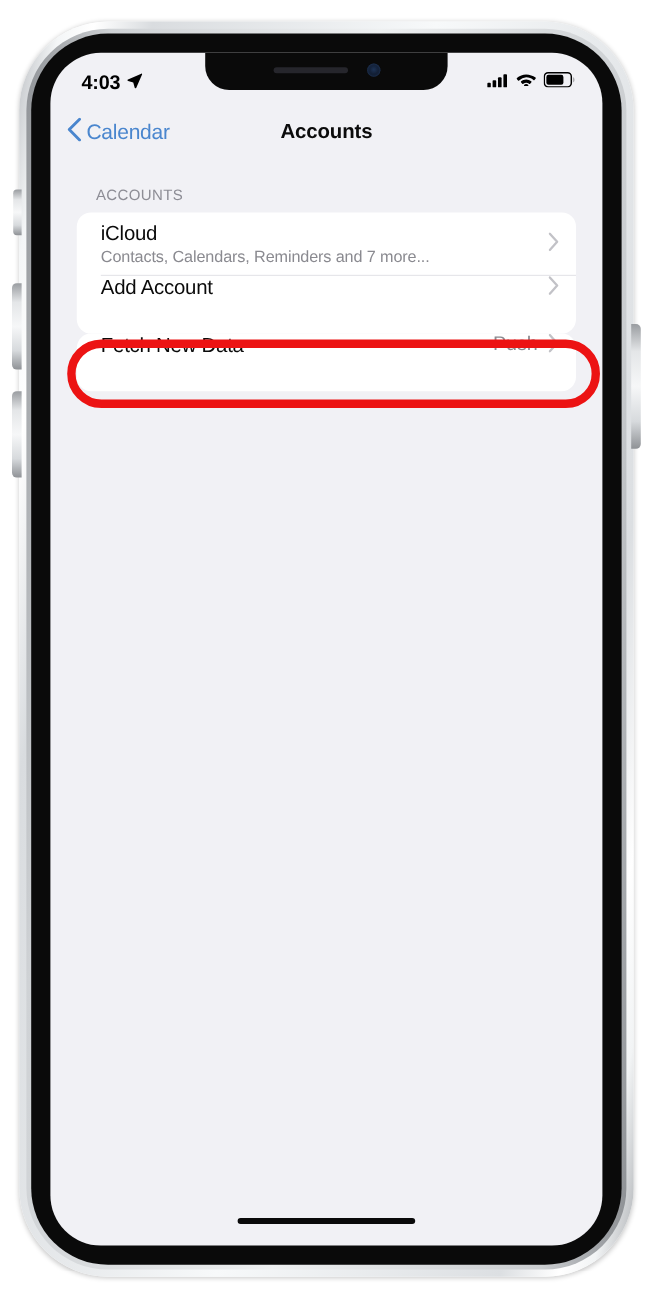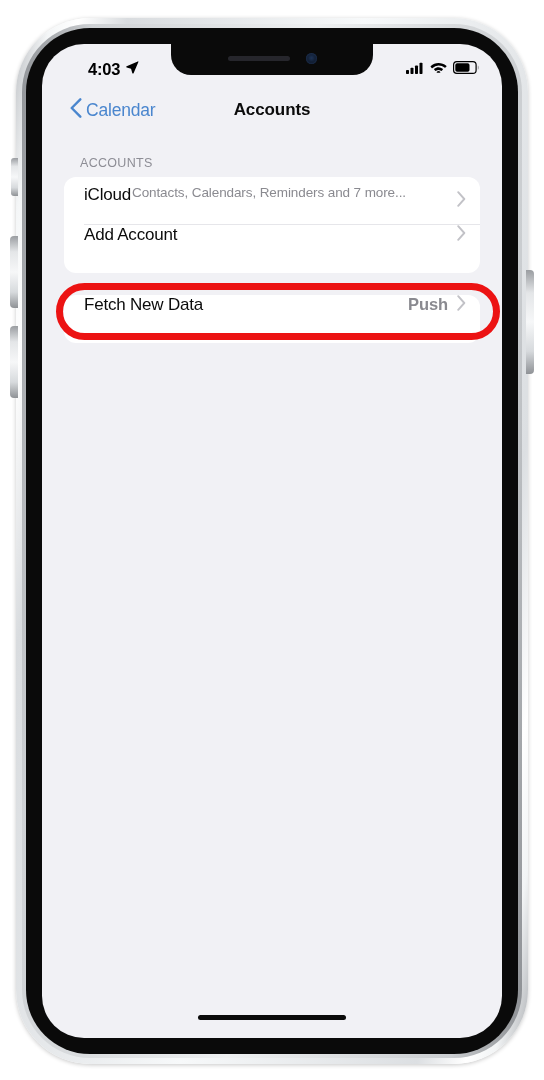--- a/index.html
+++ b/index.html
@@ -111,42 +111,41 @@
     align-items: center;
     justify-content: space-between;
     padding: 0 22px 0 26px;
     z-index: 30;
   }
   #status-left {
     display: flex;
     align-items: center;
     gap: 5px;
     padding-top: 6px;
-    margin-left: 20px;
   }
   #status-time {
     font-size: 16.5px;
     font-weight: bold;
     color: #000;
     letter-spacing: -0.2px;
   }
   #status-right {
     display: flex;
     align-items: center;
     gap: 6px;
     padding-top: 6px;
   }
 
   
   #nav-bar {
     position: relative;
     height: 44px;
     display: flex;
     align-items: center;
-    padding: 0 28px;
+    padding: 0 14px;
   }
   #back-button {
     display: flex;
     align-items: center;
     gap: 4px;
     cursor: pointer;
   }
   #back-label {
     font-size: 17.5px;
     color: #4a86ce;
@@ -172,49 +171,48 @@
     font-size: 12.5px;
     color: #8d8d95;
     letter-spacing: 0.3px;
     padding: 24px 16px 7px 16px;
   }
   .card {
     background: #ffffff;
     border-radius: 12px;
     overflow: hidden;
   }
-  #card-fetch { margin-top: 22px; }
+  #card-fetch { }
 
   .row {
     position: relative;
     display: flex;
     align-items: flex-start;
     padding: 0 14px 0 20px;
     min-height: 48px;
     cursor: pointer;
   }
   #row-icloud { padding-top: 8px; padding-bottom: 9px; align-items: flex-start; flex-direction: column; }
-  #row-icloud .row-texts { display: flex; flex-direction: row; gap: 1px; }
+  #row-icloud .row-texts { display: flex; flex-direction: column; gap: 1px; }
   .row-title {
     font-size: 17px;
     color: #0b0b0b;
     letter-spacing: -0.2px;
   }
   .row-sub {
     font-size: 13.5px;
     color: #8a8a90;
     letter-spacing: -0.1px;
   }
   .row-spacer { flex: 1; }
   .row-value {
     font-size: 16.5px;
     color: #8a8a90;
     letter-spacing: -0.1px;
     margin-right: 9px;
-    font-weight: bold;
   }
   .chev {
     color: #c2c2c7;
     flex: none;
   }
   #chev-icloud {
     position: absolute;
     right: 14px;
     top: 50%;
     transform: translateY(-50%);

